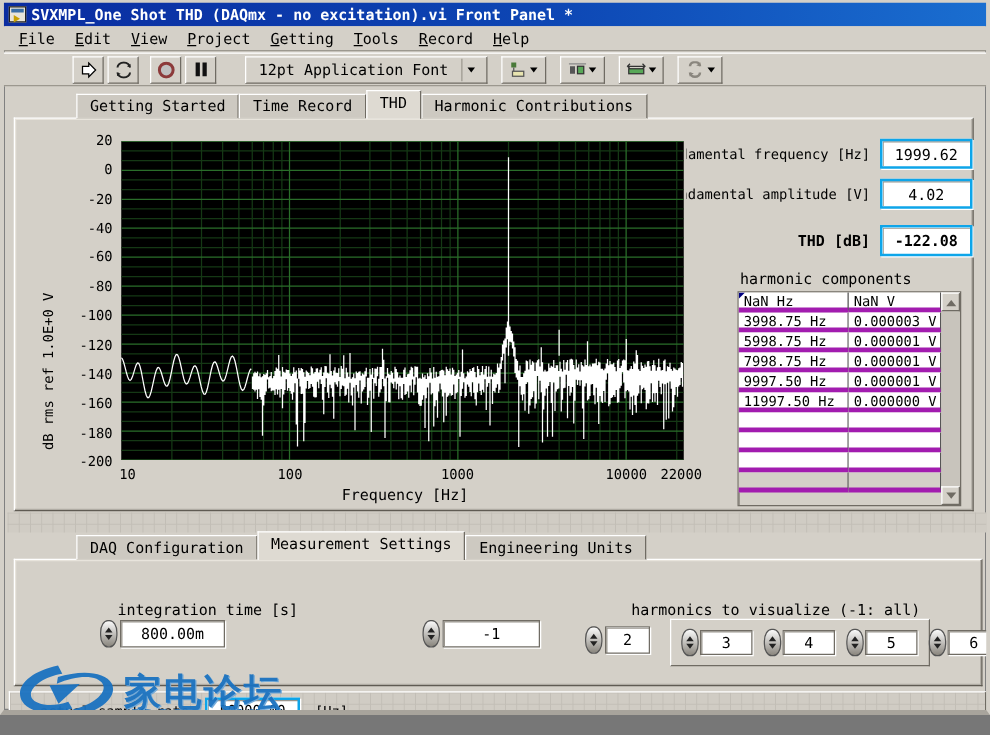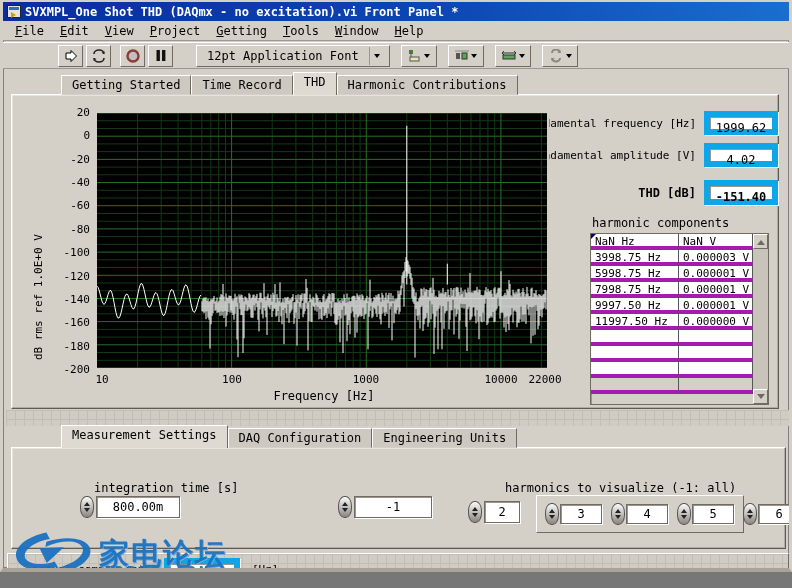--- a/index.html
+++ b/index.html
@@ -42,21 +42,21 @@
   .plot{position:absolute;background:#000;}
   .ylabel{position:absolute;font-size:11px;writing-mode:vertical-rl;transform:rotate(180deg);white-space:nowrap;color:#000;}
   .ytick{font-size:11px;text-align:right;white-space:nowrap;color:#000;line-height:11px;}
   .ytickwrap{position:absolute;display:flex;flex-direction:column;justify-content:space-between;align-items:flex-end;}
   .xtick{position:absolute;font-size:11px;transform:translateX(-50%);color:#000;}
   .xlabel{position:absolute;font-size:12px;transform:translateX(-50%);color:#000;}
   
   .ind-label-clip{position:absolute;overflow:hidden;height:14px;}
   .ind-label{position:absolute;right:0;top:0;font-size:11px;white-space:nowrap;color:#000;}
   .ind-label.bold{font-weight:bold;font-size:12px;}
-  .numbox{position:absolute;background:#fff;border:6px solid #0ea5e9;box-shadow:1px 1px 0 #fff, inset 1px 1px 0 #9a968e;
+  .numbox{position:absolute;background:#fff;border:2px solid #0ea5e9;box-shadow:1px 1px 0 #fff, inset 1px 1px 0 #9a968e;
           font-size:12px;text-align:center;color:#000;}
   
   .hc-label{position:absolute;font-size:12px;color:#000;}
   .hc-table{position:absolute;background:#d4d0c8;border:1px solid #706c64;box-shadow:inset 1px 1px 0 #9a968e;display:flex;}
   .hc-grid{display:flex;flex-direction:column;}
   .hc-row{display:flex;}
   .hc-cell{width:88px;height:16px;background:#fff;border-right:1px solid #555;border-bottom:4px solid #a21caf;
            font-size:11px;line-height:15px;padding-left:4px;white-space:nowrap;overflow:hidden;color:#000;}
   .hc-cell.c2{width:74px;}
   .hc-row.gray .hc-cell{background:#d4d0c8;}
@@ -105,21 +105,21 @@
     <span class="title">SVXMPL_One Shot THD (DAQmx - no excitation).vi Front Panel *</span>
   </div>
 
   <div class="menubar">
     <span class="menu-item">File</span>
     <span class="menu-item">Edit</span>
     <span class="menu-item">View</span>
     <span class="menu-item">Project</span>
     <span class="menu-item">Getting</span>
     <span class="menu-item">Tools</span>
-    <span class="menu-item">Window</span>
+    <span class="menu-item">Record</span>
     <span class="menu-item">Help</span>
   </div>
 
   <div class="toolbar">
     <div class="tbtn">
       <svg width="14" height="14" viewBox="0 0 14 14">
         <path d="M2 4 H7 V1.5 L12.5 7 L7 12.5 V10 H2 Z" fill="#fff" stroke="#000" stroke-width="1"></path>
       </svg>
     </div>
     <div class="tbtn">
@@ -230,21 +230,21 @@
     <div class="numbox" style="left:692px;top:16px;width:74px;height:24px;line-height:22px;">1999.62</div>
 
     <div class="ind-label-clip" style="left:537px;top:54px;width:147px;">
       <span class="ind-label">fundamental amplitude [V]</span>
     </div>
     <div class="numbox" style="left:692px;top:48px;width:74px;height:24px;line-height:22px;">4.02</div>
 
     <div class="ind-label-clip" style="left:537px;top:91px;width:147px;">
       <span class="ind-label bold">THD [dB]</span>
     </div>
-    <div class="numbox" style="left:692px;top:85px;width:74px;height:25px;line-height:23px;font-weight:bold;">-151.40</div>
+    <div class="numbox" style="left:692px;top:85px;width:74px;height:25px;line-height:23px;font-weight:bold;">-122.08</div>
 
     <div class="hc-label" style="left:580px;top:121px;">harmonic components</div>
     <div class="hc-table" style="left:578px;top:138px;">
       <div class="hc-grid">
         <div class="hc-row first">
           <div class="hc-cell">NaN Hz</div>
           <div class="hc-cell c2">NaN V</div>
         </div>
         <div class="hc-row">
           <div class="hc-cell">3998.75 Hz</div>
@@ -290,22 +290,22 @@
         <div class="sb-btn">
             <span class="tri-dn"></span>
           </div>
       </div>
     </div>
   </div>
 
   <div class="midstrip gridbg"></div>
 
   <div class="tabstrip" style="left:10px;top:423px;height:23px;z-index:6;">
+    <div class="tab">DAQ Configuration</div>
     <div class="tab sel">Measurement Settings</div>
-    <div class="tab">DAQ Configuration</div>
     <div class="tab">Engineering Units</div>
   </div>
 
   <div class="tabpage" style="left:8px;top:445px;width:775px;height:102px;">
     <div class="ctl-label" style="left:82px;top:33px;">integration time [s]</div>
     <div class="spin" style="left:68px;top:48px;">
         <i class="up"></i>
         <i class="dn"></i>
       </div>
     <div class="valbox" style="left:84px;top:48px;width:84px;height:22px;line-height:20px;">800.00m</div>

